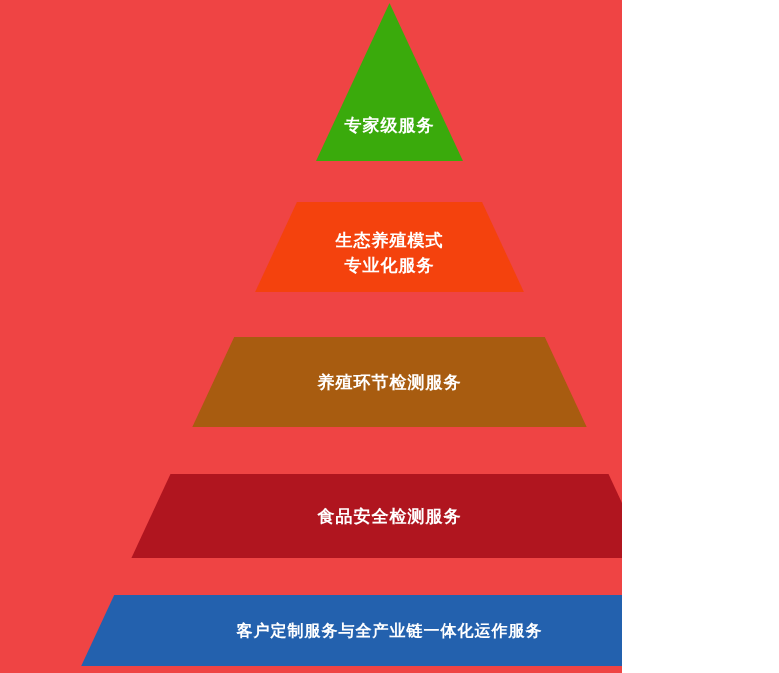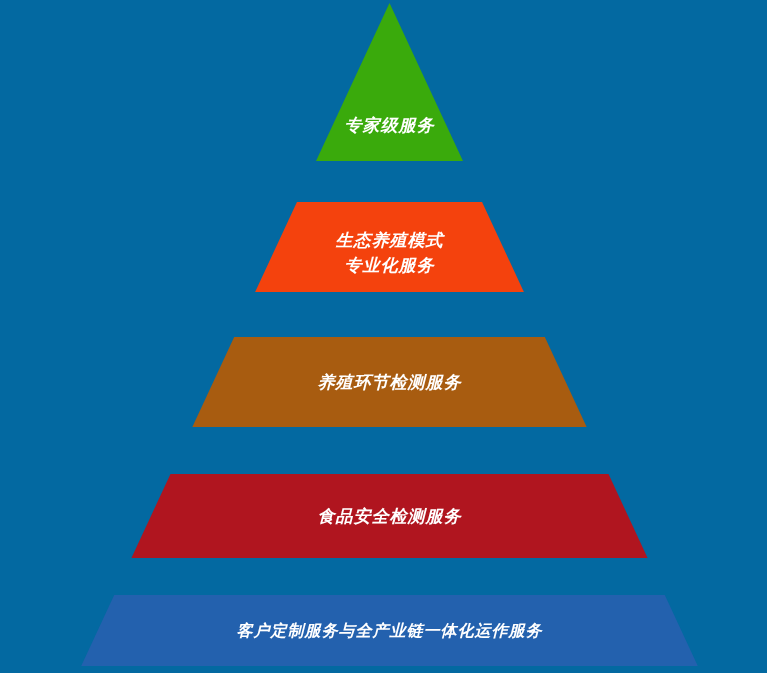--- a/index.html
+++ b/index.html
@@ -2,25 +2,24 @@
 <html><head>
 <meta charset="utf-8">
 <style>
   html, body {
     margin: 0;
     padding: 0;
     background: #ffffff;
   }
   .stage {
     position: relative;
-    width: 767px;
+    width: 622px;
     height: 673px;
-    background: #0369a1;
+    background: #ef4444;
     overflow: hidden;
-    font-style: italic;
   }
   svg { display: block; }
   .lvl-label {
     font-family: "DejaVu Sans", "Liberation Sans", sans-serif;
     font-weight: bold;
     letter-spacing: 1px;
     fill: #ffffff;
   }
 </style>
 </head>

